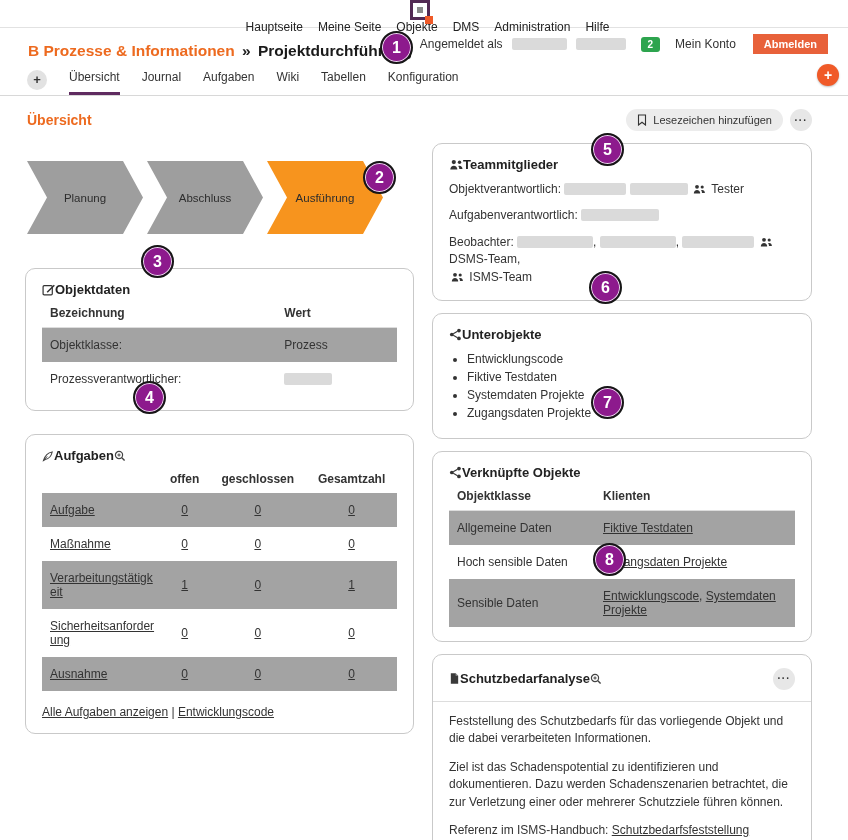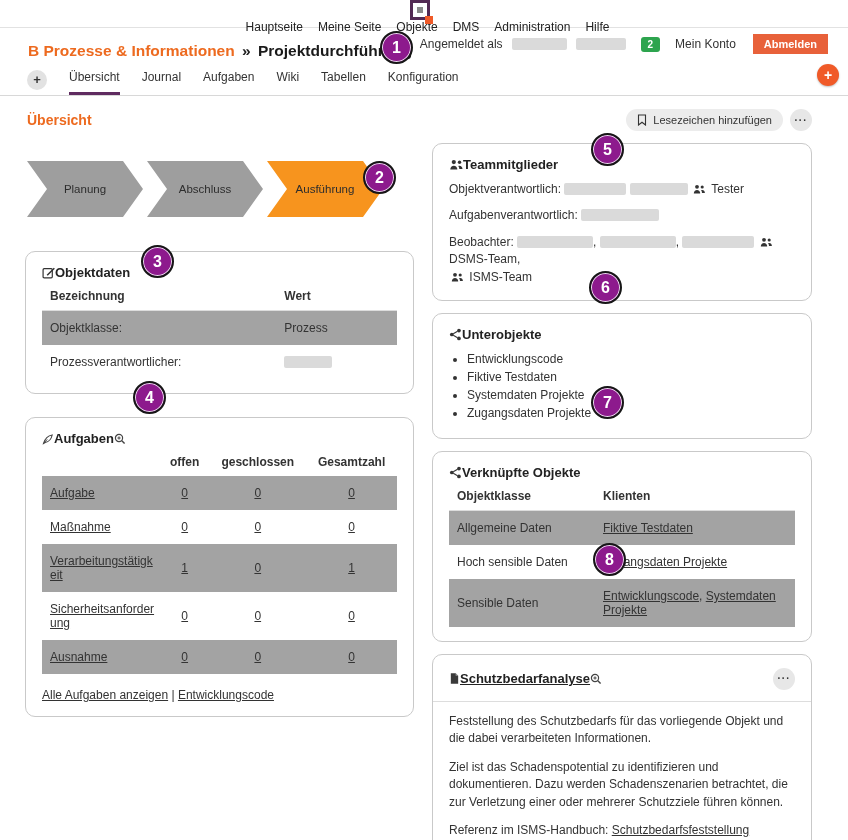--- a/index.html
+++ b/index.html
@@ -59,33 +59,33 @@
   .ellipsis-btn { width:22px; height:22px; border-radius:50%; background:#e7e7e7; border:none;
     font-size:10px; font-weight:bold; color:#333; letter-spacing:1px; cursor:pointer; }
 
   
   .columns { display:flex; gap:18px; padding:0 36px 0 25px; margin-top:12px; align-items:flex-start; }
   .col-left { width:389px; flex:0 0 auto; }
   .col-right { width:380px; flex:0 0 auto; }
 
   
   .arrows { display:flex; margin:18px 0 0 2px; }
-  .chevron { width:116px; height:56px; background:#9e9e9e; margin-right:4px;
+  .chevron { width:116px; height:73px; background:#9e9e9e; margin-right:4px;
     display:flex; align-items:center; justify-content:center; font-size:11.5px; color:#2d2d2d;
     clip-path:polygon(0% 0%, calc(100% - 20px) 0%, 100% 50%, calc(100% - 20px) 100%, 0% 100%, 20px 50%);
     cursor:pointer; }
   .chevron.active { background:#f7941e; }
 
   
   .card { border:1px solid #c9c9c9; border-radius:10px; background:#fff; padding:13px 16px 14px;
     margin-bottom:12px; }
   .card-head { display:flex; align-items:center; font-size:13px; font-weight:bold; color:#222; }
   .card-head .spacer { flex:1; }
   .icon { display:inline-flex; flex:0 0 auto; }
-  .title-link { text-decoration:underline; cursor:pointer; }
+  .title-link { cursor:pointer; }
   .zoom-btn { background:none; border:none; padding:0; cursor:pointer; display:inline-flex; }
 
   table { width:100%; border-collapse:collapse; font-size:12px; color:#333; }
   th { text-align:left; font-weight:bold; padding:9px 8px 7px; }
   td { padding:10px 8px; }
   tr.band { background:#a3a3a3; }
   .hdr-line th { border-bottom:1px solid #ddd; }
   .lnk { color:#333; text-decoration:underline; cursor:pointer; }
 
   

